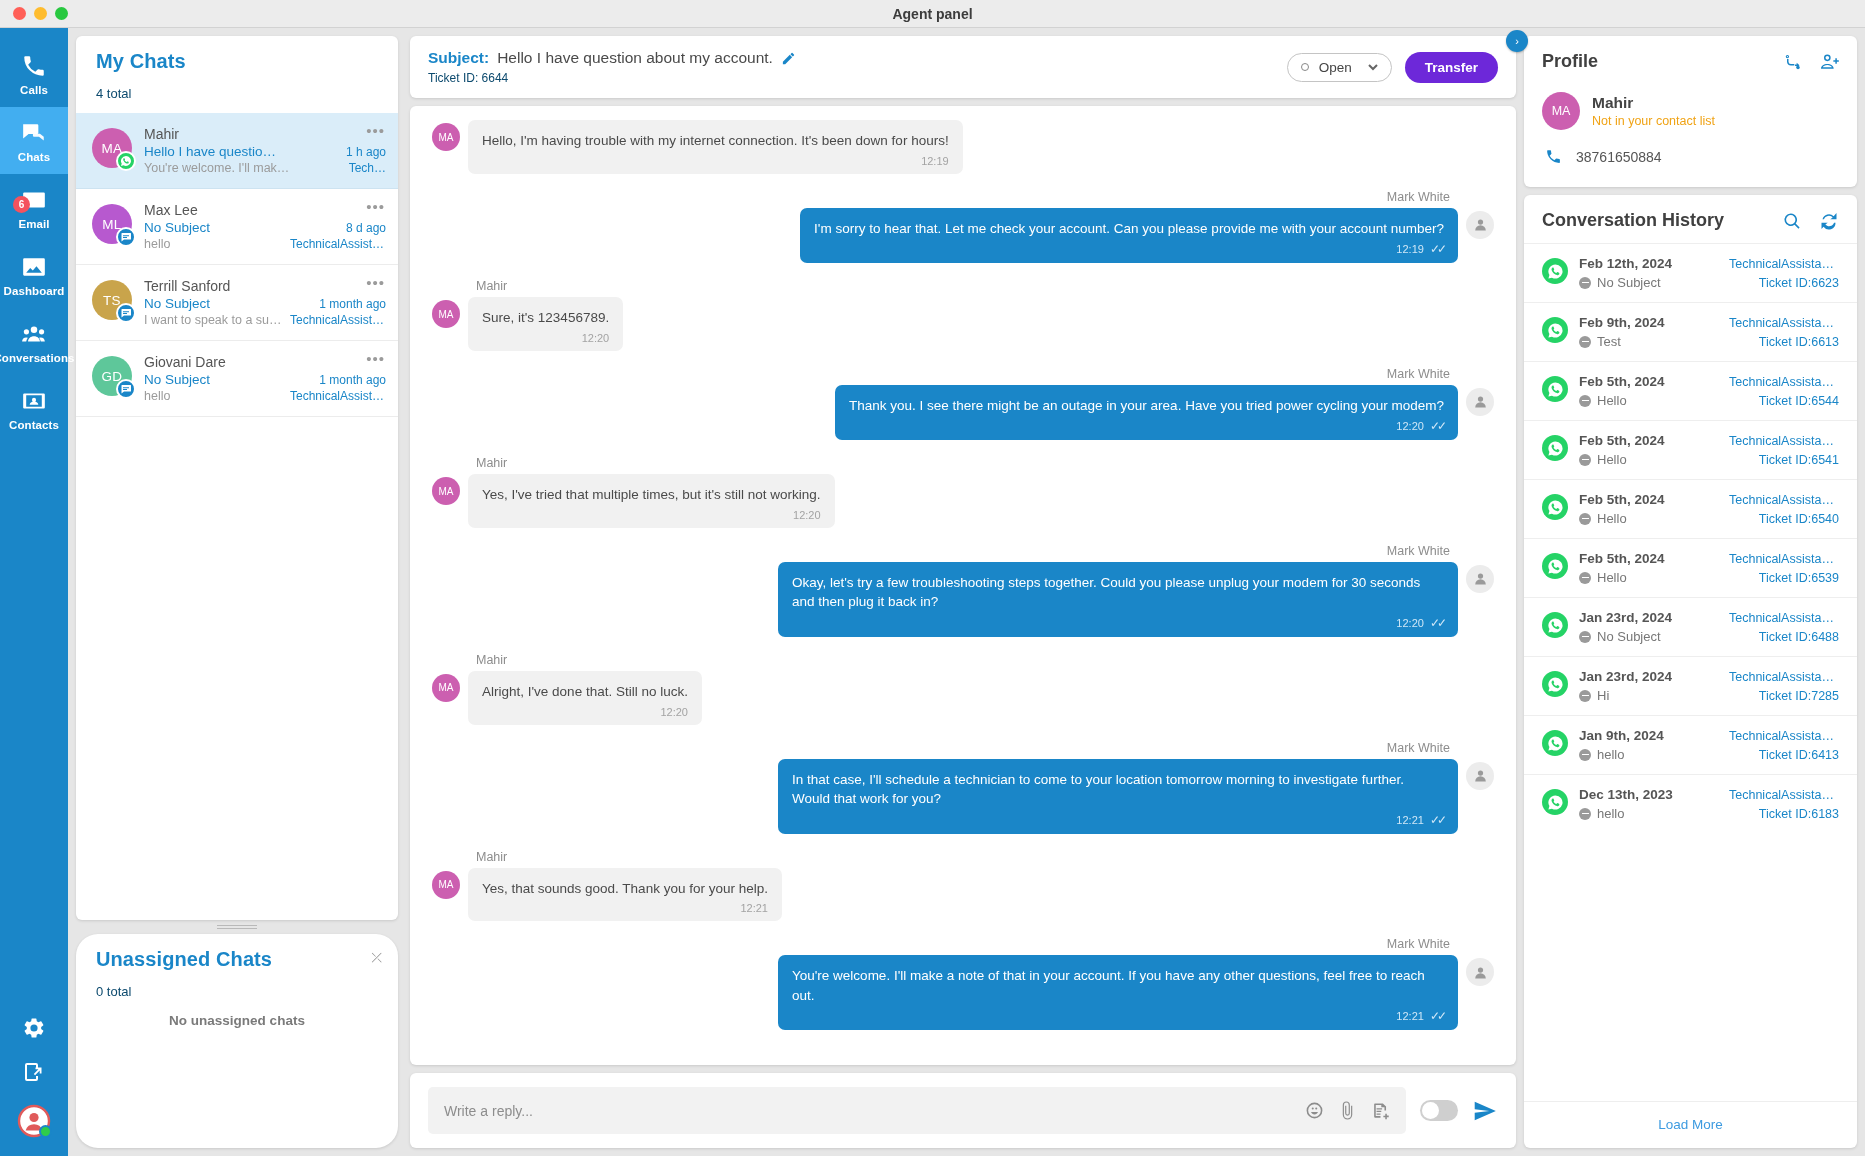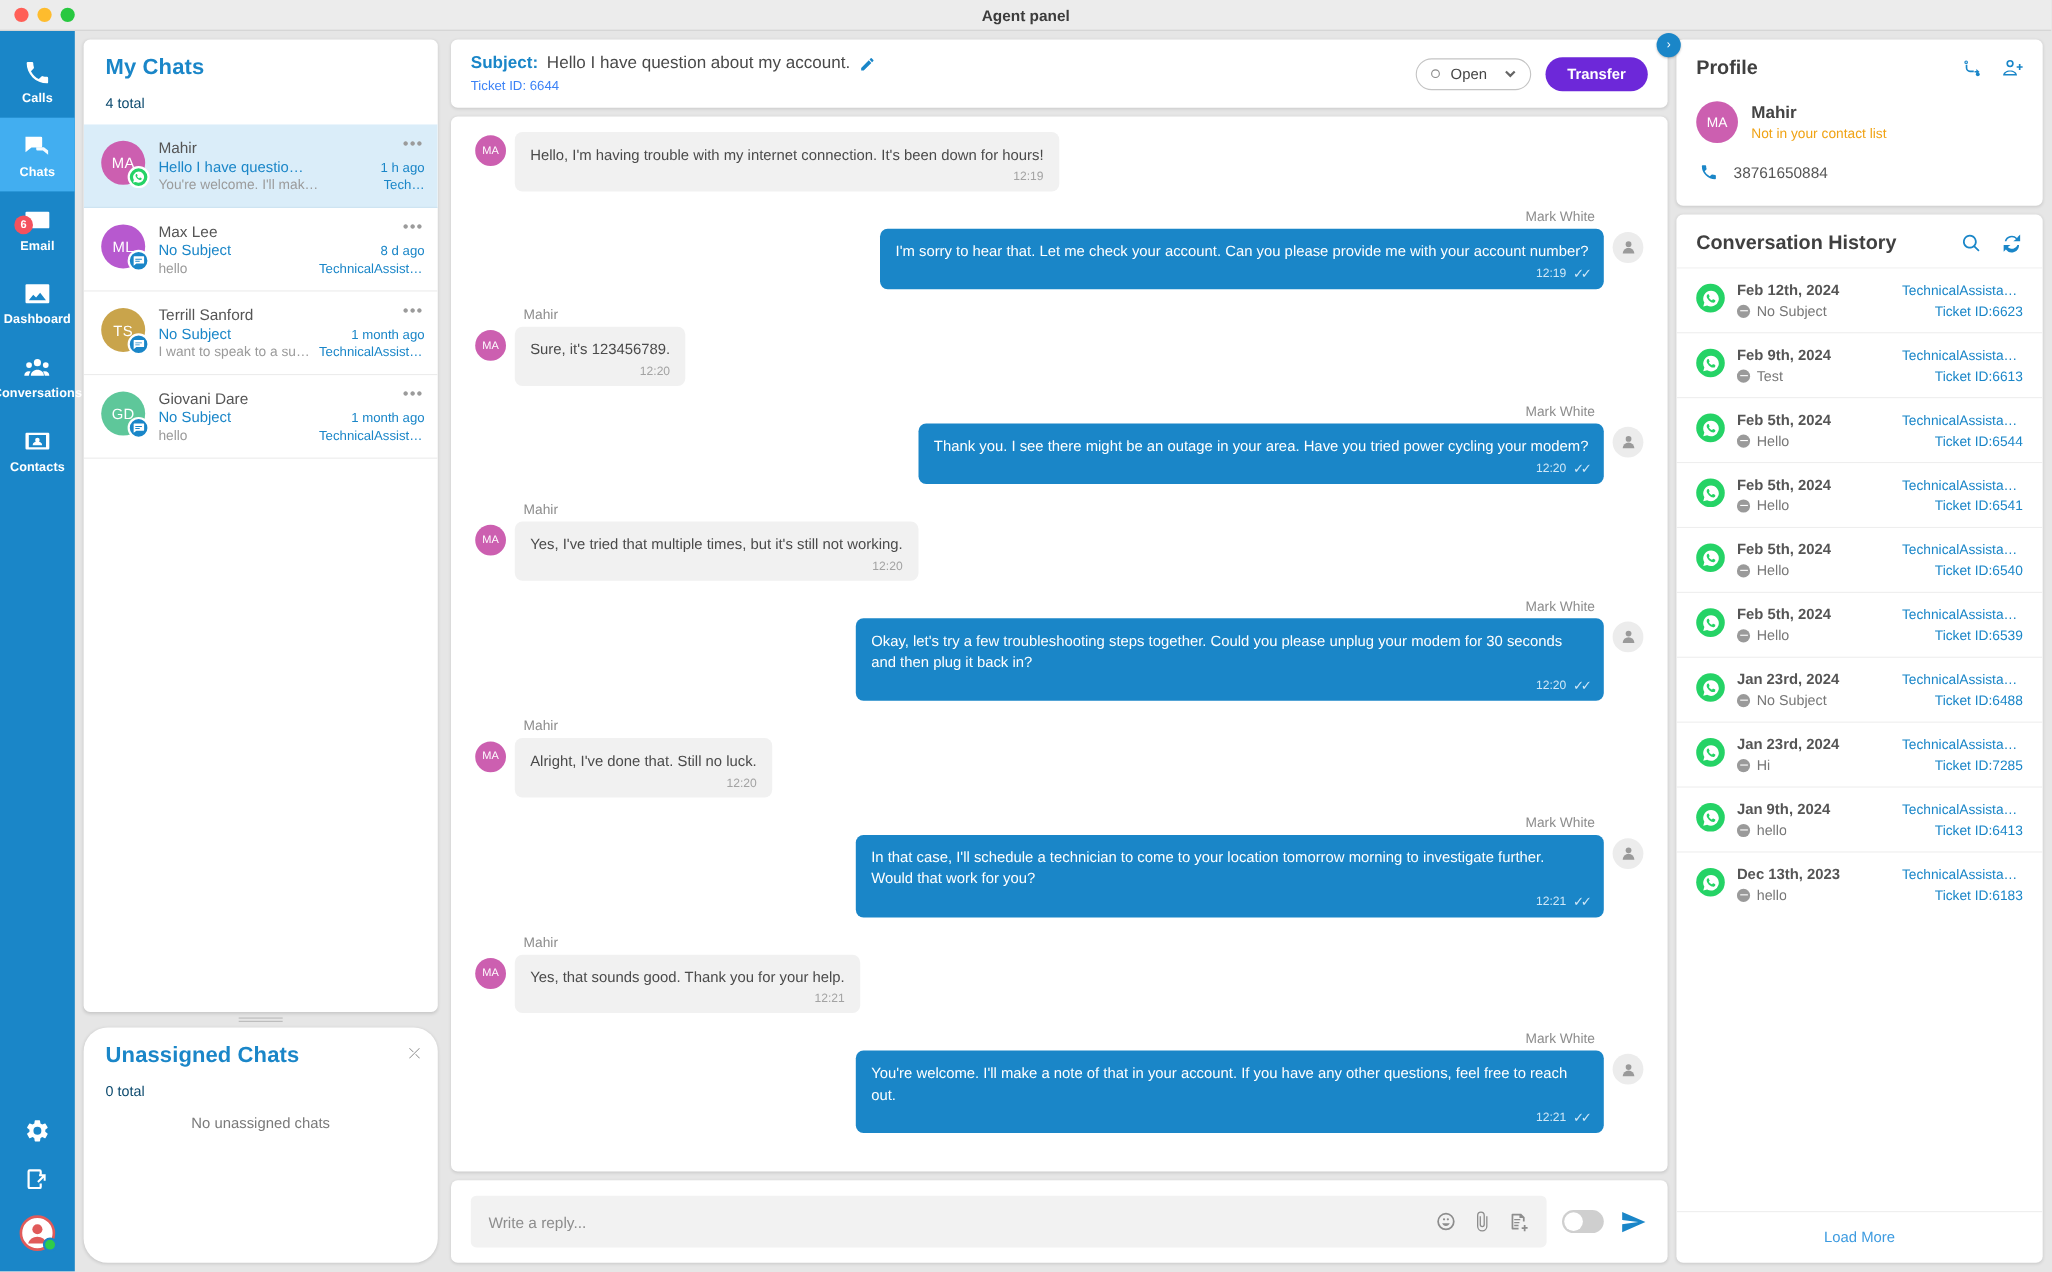--- a/index.html
+++ b/index.html
@@ -115,34 +115,34 @@
 
   .splitter { height: 14px; display: flex; align-items: center; justify-content: center; cursor: row-resize; }
   .splitter i { display: block; width: 40px; height: 0; border-top: 1px solid #b9b9b9;
                 border-bottom: 1px solid #b9b9b9; height: 4px; }
 
   
   .unassigned-card { flex: 1; display: flex; flex-direction: column; overflow: hidden; position: relative; border-radius: 22px; }
   .collapse-ico { position: absolute; right: 16px; top: 17px; cursor: pointer;
                   color: #8a8a8a; font-size: 13px; line-height: 1; }
   .empty-msg { flex: 1; display: flex; align-items: center; justify-content: center;
-               font-size: 13.5px; color: #7a7a7a; padding-bottom: 119px; }
+               font-size: 13.5px; color: #7a7a7a; padding-bottom: 119px; font-weight: bold; }
 
   
   .conv-head {
     background: #fff; border-radius: 6px; box-shadow: 0 1px 3px rgba(0,0,0,.13);
     padding: 13px 18px; display: flex; align-items: center; position: relative;
   }
   .subj-wrap { flex: 1; min-width: 0; }
   .subj-line { display: flex; align-items: center; gap: 8px; }
   .subj-label { font-size: 15.5px; font-weight: bold; color: #1a86c8; }
   .subj-text { font-size: 15.5px; color: #4a4a4a; }
   .pencil { cursor: pointer; width: 15px; height: 15px; }
   .pencil svg { width: 15px; height: 15px; fill: #1a86c8; }
-  .ticket-id { font-size: 12px; color: #3b82f6; margin-top: 4px; }
+  .ticket-id { font-size: 12px; color: #0c4a6e; margin-top: 4px; }
   .status-select {
     display: flex; align-items: center; gap: 10px;
     border: 1px solid #c4c4c4; border-radius: 16px;
     padding: 6px 12px 6px 13px; font-size: 13.5px; color: #444;
     cursor: pointer; background: #fff; min-width: 105px;
   }
   .status-dot { width: 8px; height: 8px; border-radius: 50%; border: 1px solid #888; }
   .caret { margin-left: auto; width: 12px; height: 12px; }
   .caret svg { width: 12px; height: 12px; fill: none; stroke: #666; stroke-width: 2; }
   .transfer-btn {

